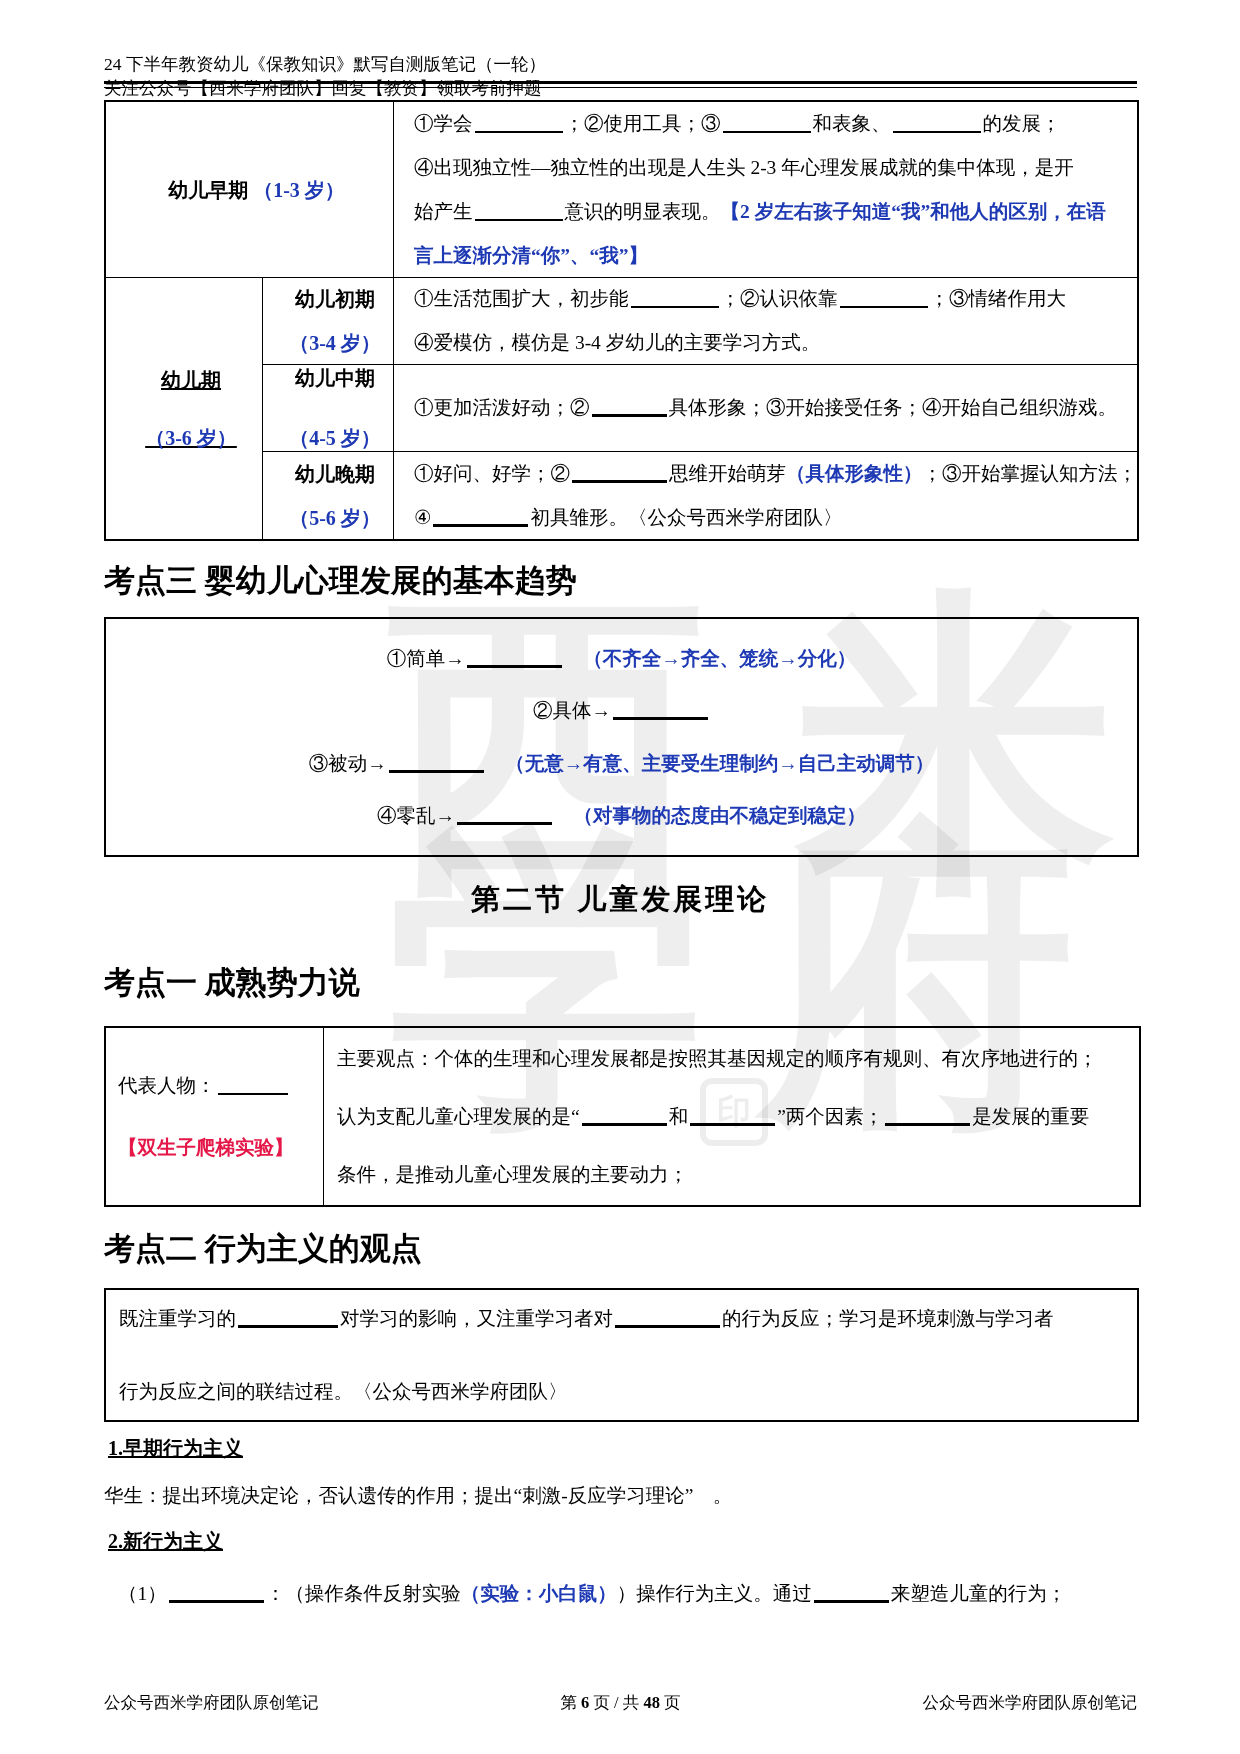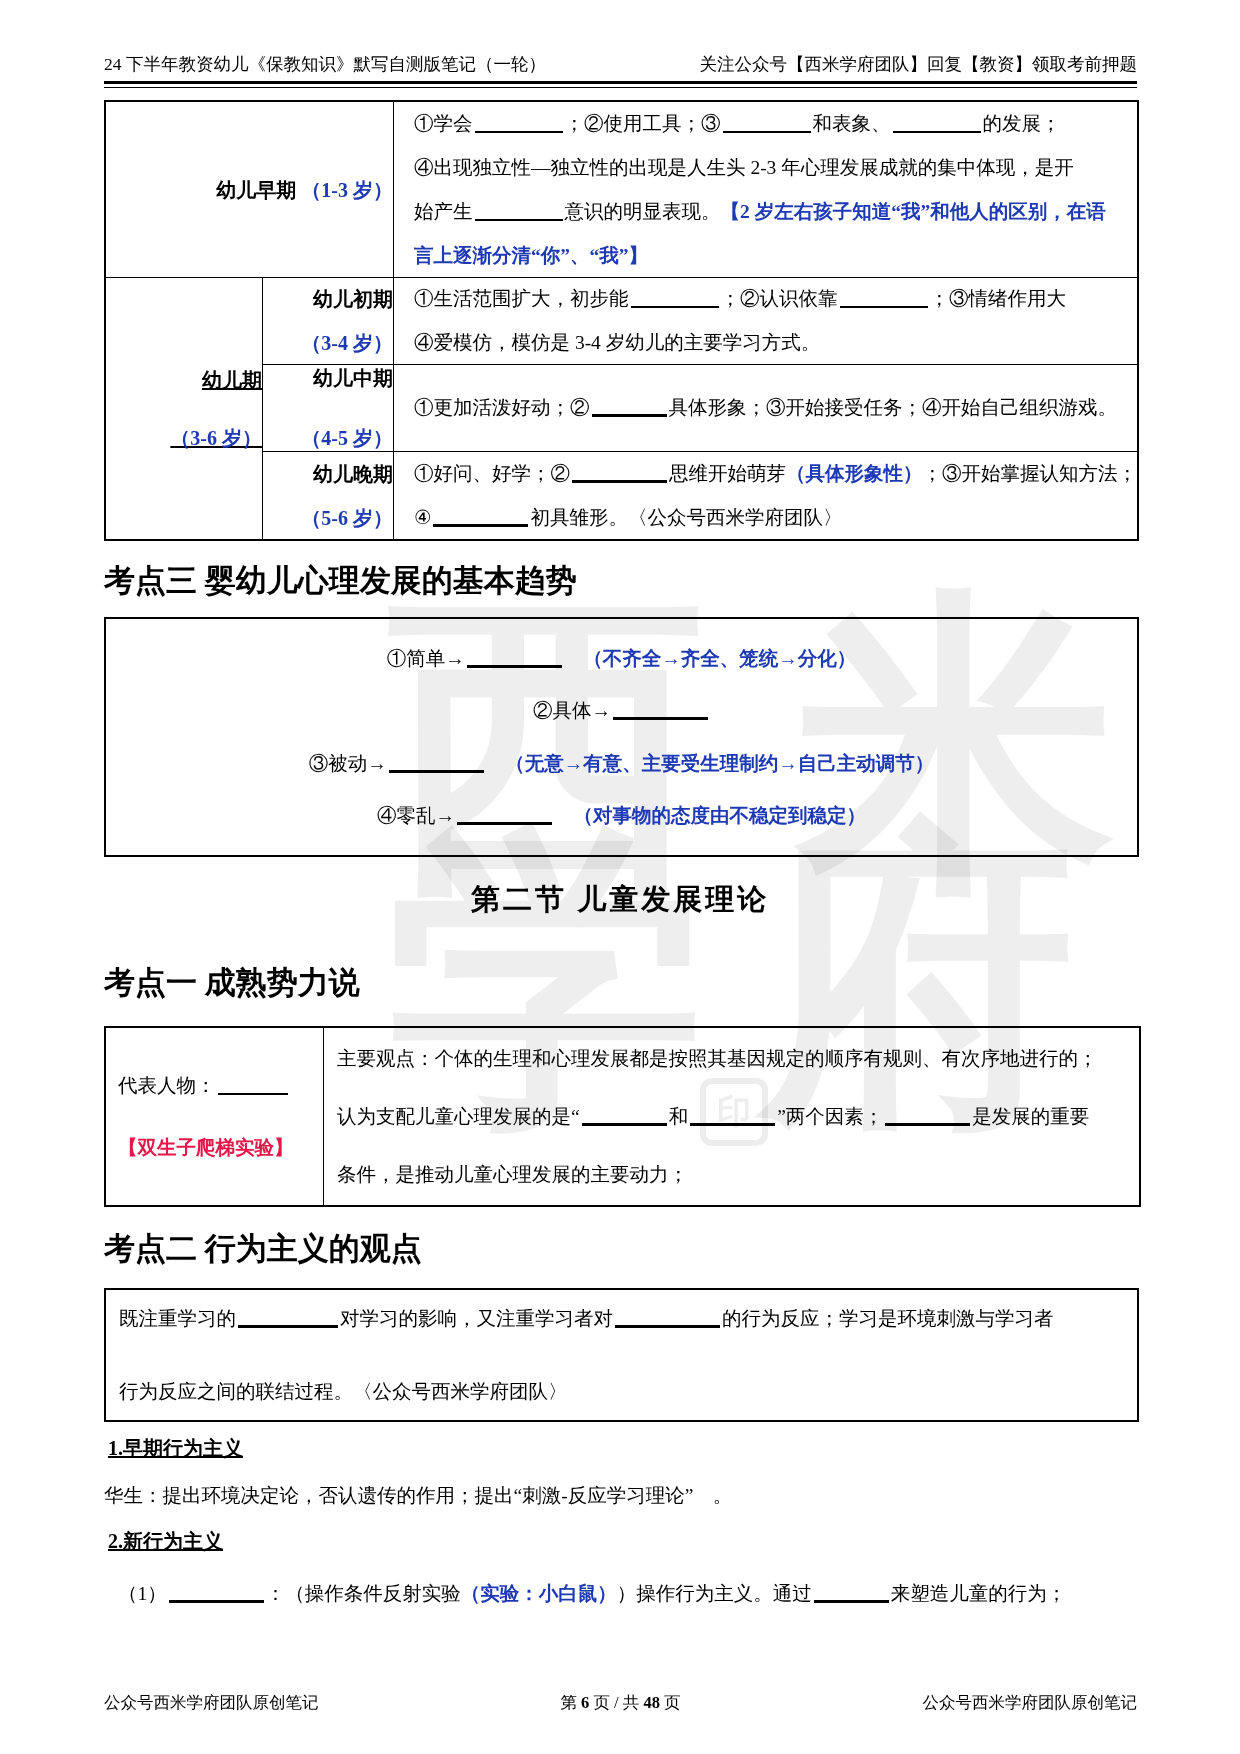--- a/index.html
+++ b/index.html
@@ -38,20 +38,21 @@
     font-size:34px;font-weight:bold;color:rgba(0,0,0,0.07);z-index:0;
   }
 
   .content{position:relative;z-index:1;}
 
   
   .header{
     position:absolute;left:104px;top:52px;width:1033px;
     display:flex;justify-content:space-between;
     font-size:17.5px;
+    flex-direction:column;
   }
   .header-rule{
     position:absolute;left:104px;top:81px;width:1033px;height:3px;
     border-top:3.5px solid #000;border-bottom:1px solid #000;
   }
 
   
   .seg-blue{color:var(--blue);font-weight:bold;}
   .seg-red{color:var(--red);font-weight:bold;}
   .seg-bold{font-weight:bold;}
@@ -69,21 +70,21 @@
     display:grid;
     grid-template-columns:157px 131px 743px;
     grid-template-rows:176px 87px 87px 87px;
     border:2px solid #000;
     font-size:19.5px;
   }
   .stage-table > div{border-right:1.5px solid #000;border-bottom:1.5px solid #000;}
   .stage-table > div.last-col{border-right:none;}
   .stage-table > div.last-row{border-bottom:none;}
   .cell-label{
-    display:flex;flex-direction:column;align-items:flex-end;justify-content:center;
+    display:flex;flex-direction:column;align-items:center;justify-content:center;
     font-weight:bold;font-size:20px;text-align:center;padding-left:14px;
   }
   .cell-label .lbl-line{line-height:44px;}
   .cell-content{padding:0 13px;display:flex;flex-direction:column;justify-content:center;}
   .cell-content .tline{line-height:44px;white-space:nowrap;margin-left:7px;}
   .span-early{grid-column:1/3;grid-row:1;}
   .span-period{grid-column:1;grid-row:2/5;border-bottom:none;}
   .span-period .lbl-line{line-height:58px;text-decoration:underline;}
 
   

